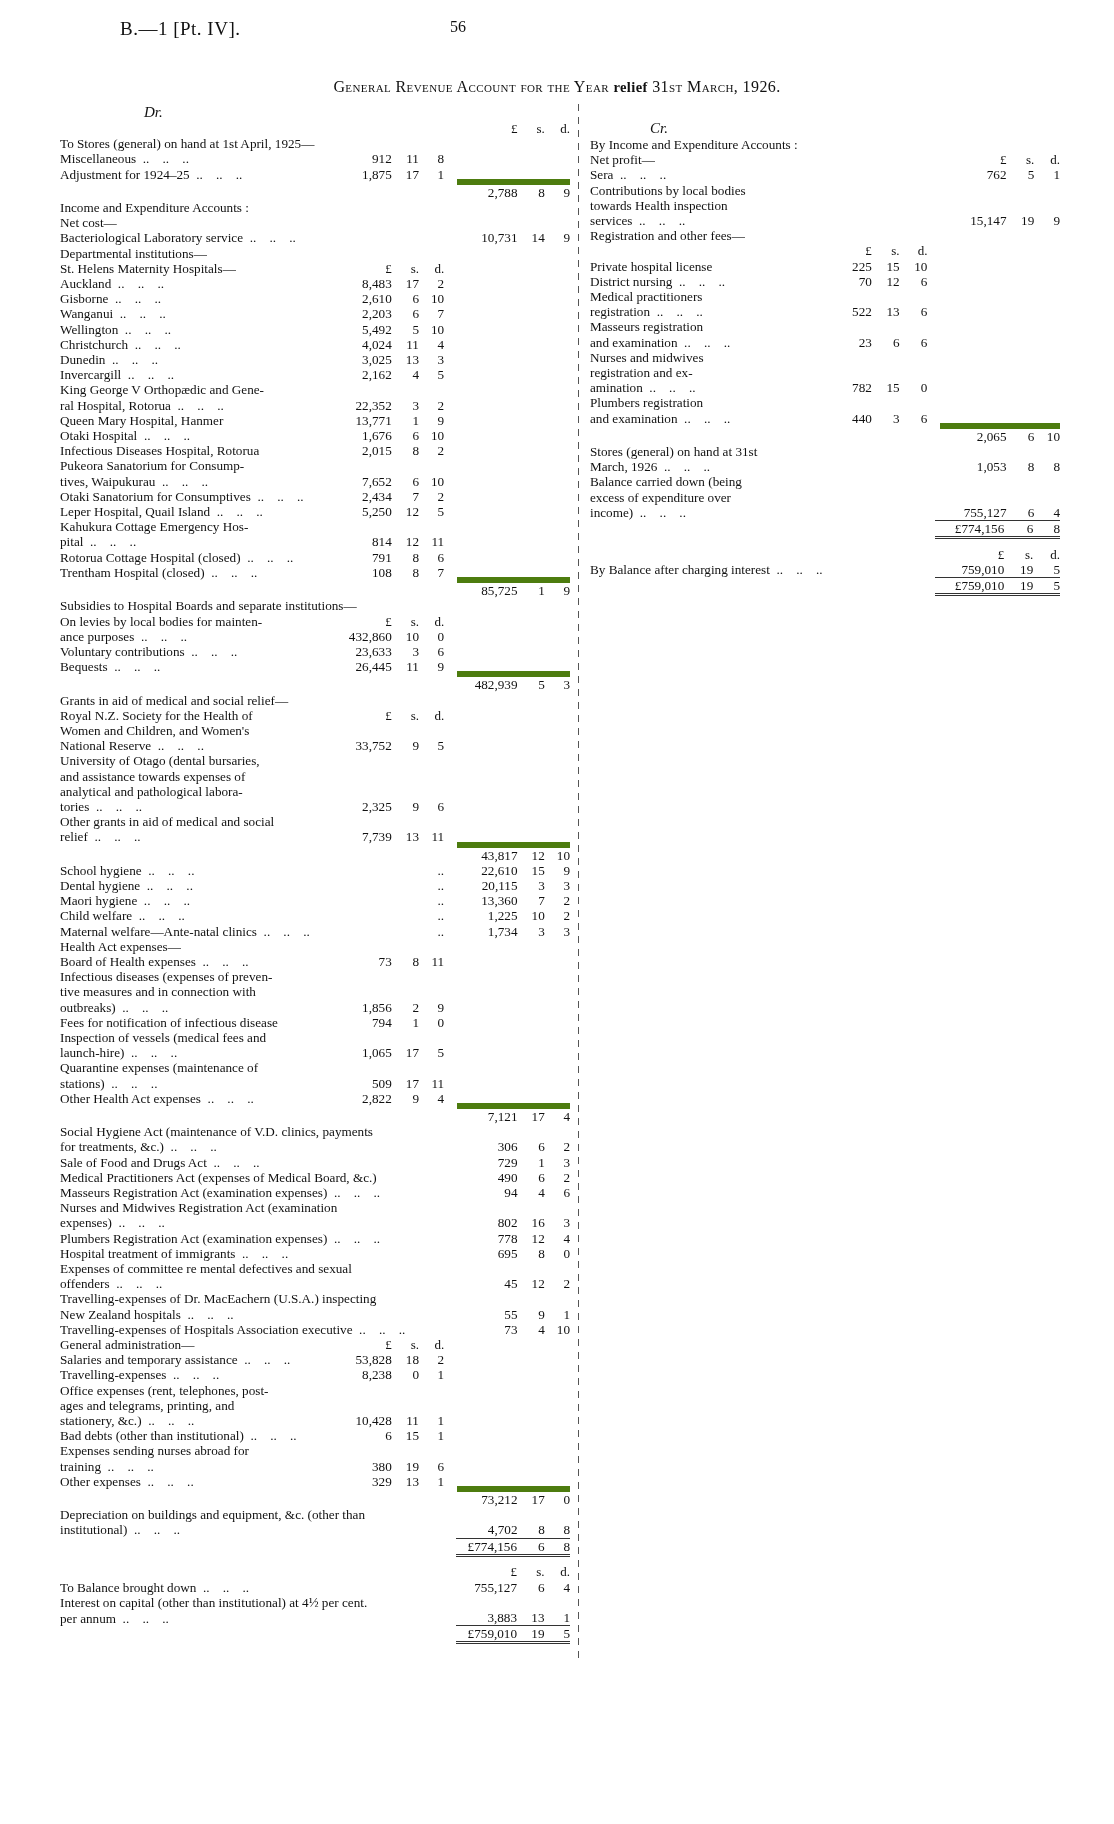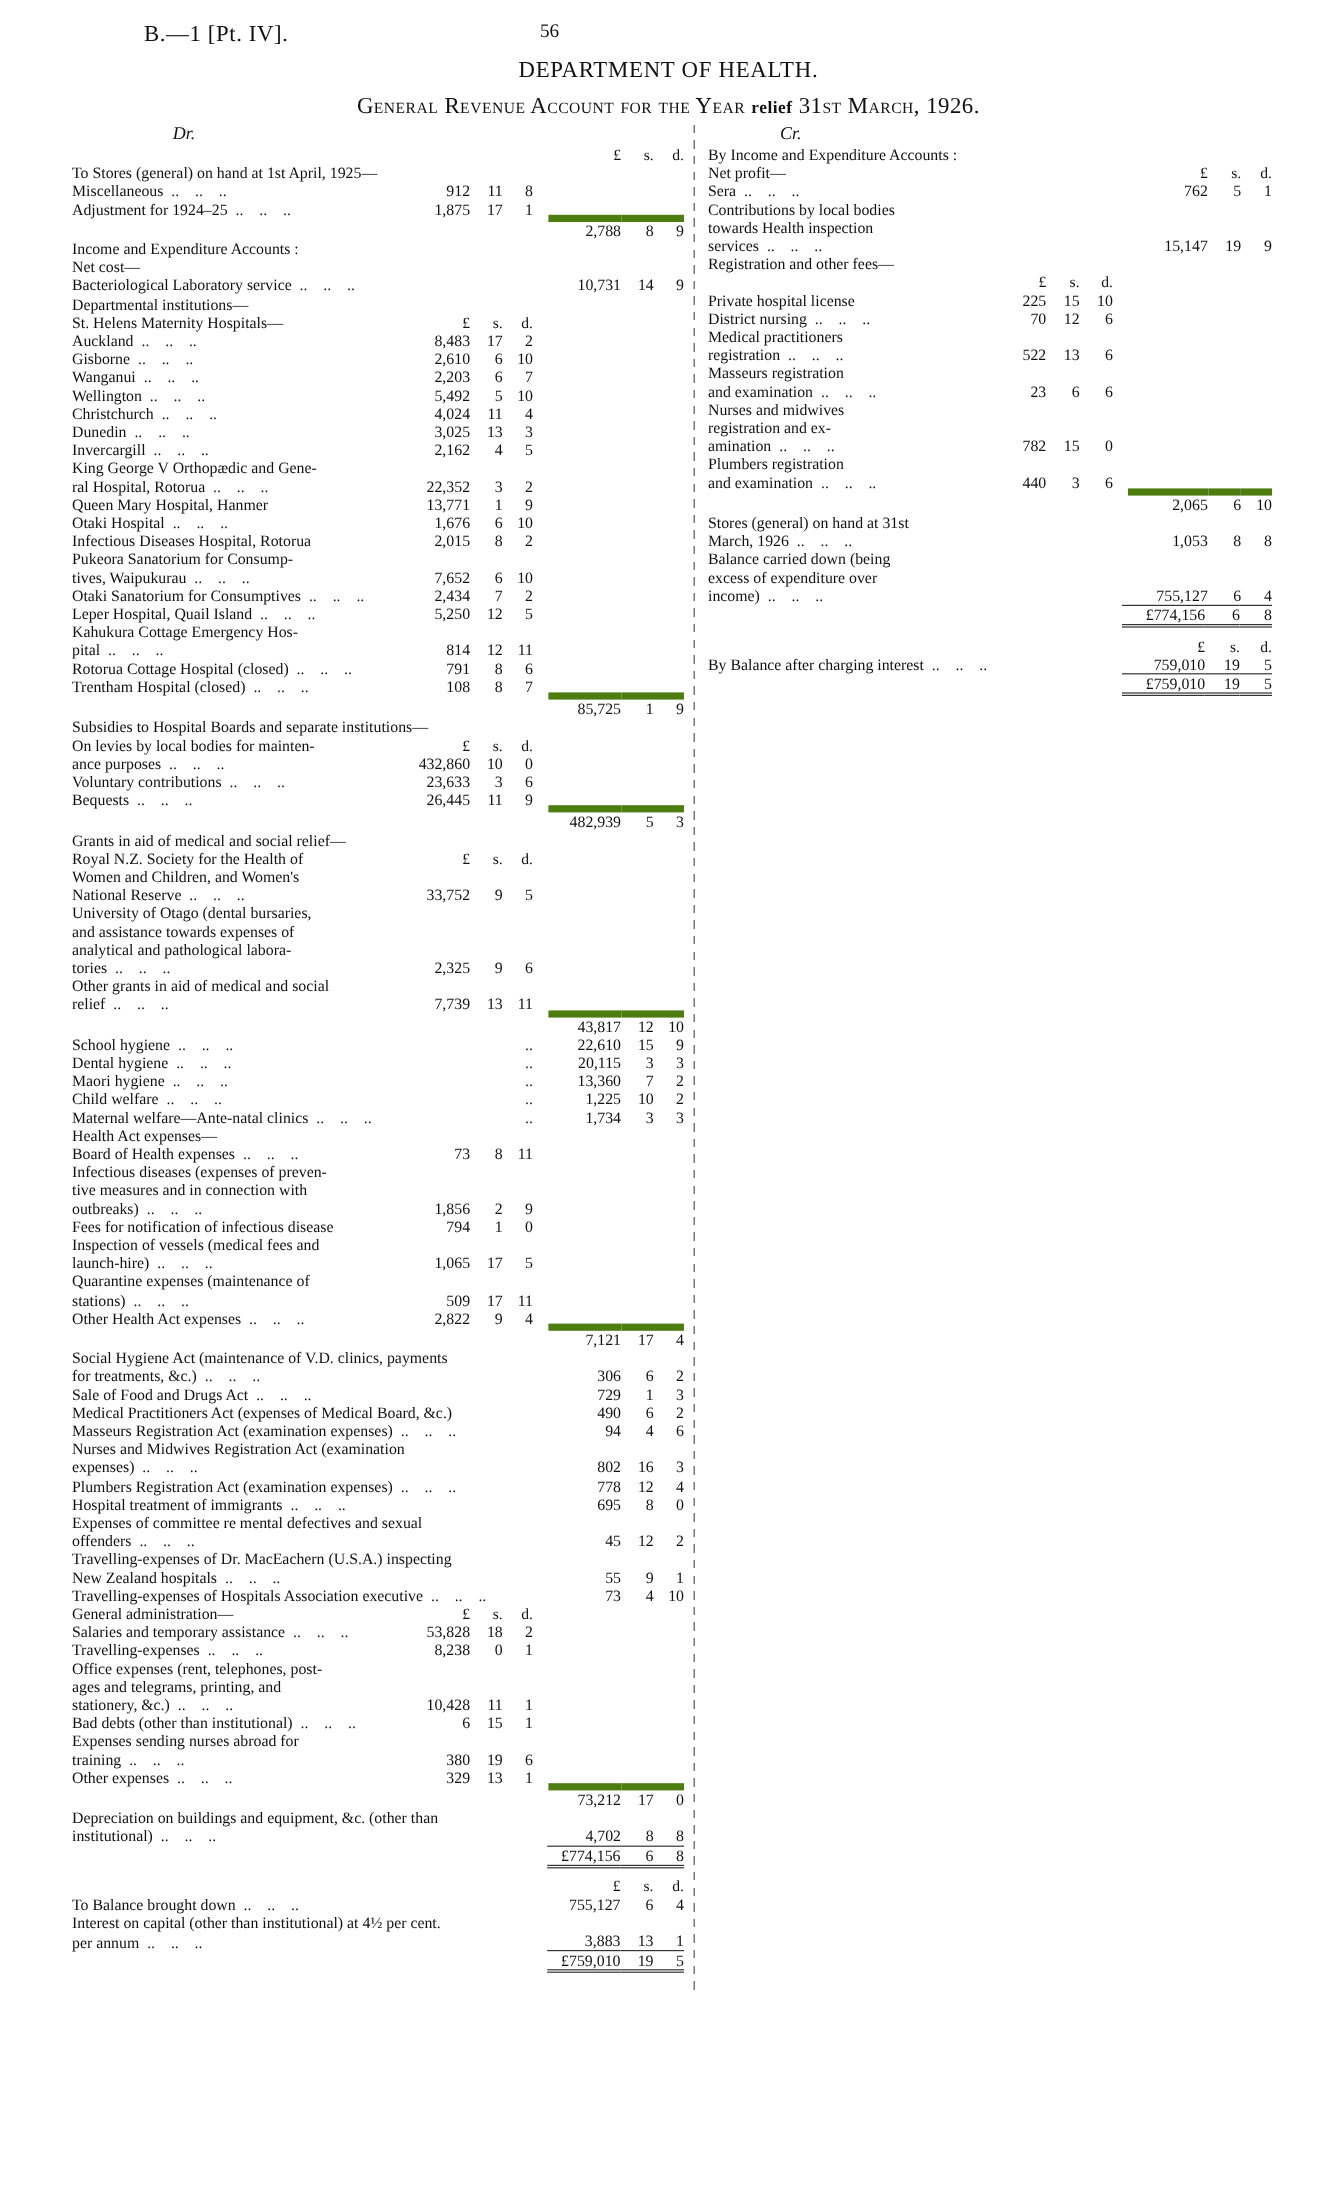--- a/index.html
+++ b/index.html
@@ -11,26 +11,26 @@
     position:relative;
   }
   .page{position:relative;width:1114px;height:1824px;padding:0;}
 
   
   .hdr{position:relative;height:100px;}
   .doc-ref{position:absolute;left:120px;top:18px;font-size:19px;letter-spacing:.5px;}
   .page-no{position:absolute;left:450px;top:18px;font-size:16px;}
   .dept{position:absolute;left:0;right:0;top:48px;text-align:center;font-size:19px;letter-spacing:.6px;}
   .acct-title{position:absolute;left:0;right:0;top:78px;text-align:center;font-size:14.5px;letter-spacing:.4px;}
-  .acct-title .sc{font-variant:small-caps;font-size:19px;}
+  .acct-title .sc{font-variant:small-caps;font-size:16px;}
 
   
   .ledger{position:relative;margin-top:4px;}
   .col-left{position:absolute;left:60px;top:0;width:510px;}
-  .col-right{position:absolute;left:590px;top:0;width:470px;}
+  .col-right{position:absolute;left:590px;top:16px;width:470px;}
   .divider{position:absolute;left:578px;top:0;width:1px;height:1560px;
            background:repeating-linear-gradient(to bottom,#555 0 7px,transparent 7px 13px);}
 
   .dr,.cr{font-style:italic;font-size:15px;}
   .dr{margin-left:84px;}
   .cr{margin-left:60px;}
 
   table.led{border-collapse:collapse;width:100%;font-size:13.2px;}
   table.led td{vertical-align:bottom;padding:0;line-height:15.2px;white-space:nowrap;}
   td.desc{white-space:normal;}
@@ -49,21 +49,20 @@
   .hdrunits td{font-size:13px;text-align:right;padding-bottom:1px;}
 </style>
 </head>
 <body>
 
 <div class="page">
 
   <div class="hdr">
     <div class="doc-ref">B.—1 [Pt. IV].</div>
     <div class="page-no">56</div>
-    <div class="dept">DEPARTMENT OF HEALTH.</div>
     <div class="acct-title">
       <span class="sc">General Revenue Account for the Year </span><b>relief</b><span class="sc"> 31st March, 1926.</span>
     </div>
   </div>
 
   <div class="ledger">
     <div class="divider"></div>
 
     <div class="col-left">
       <div class="dr">Dr.</div>

